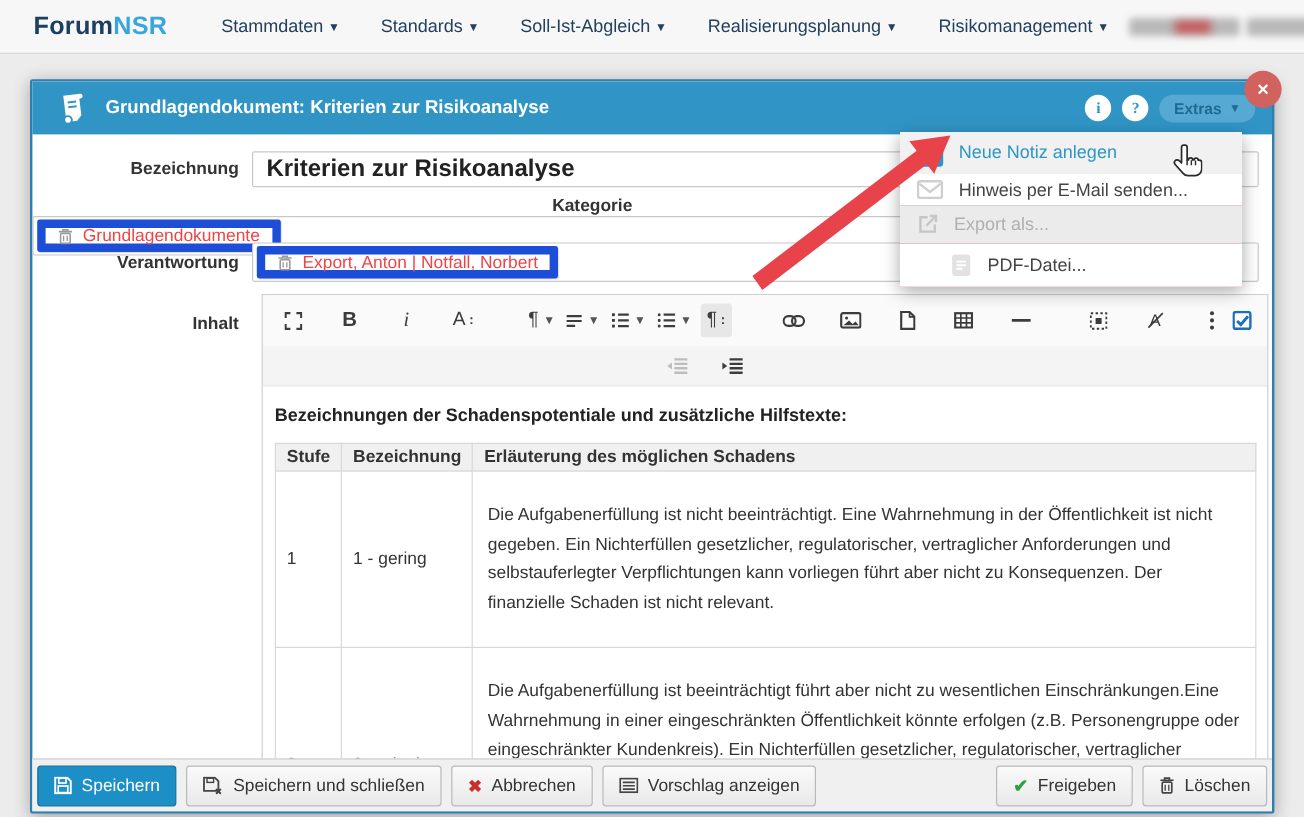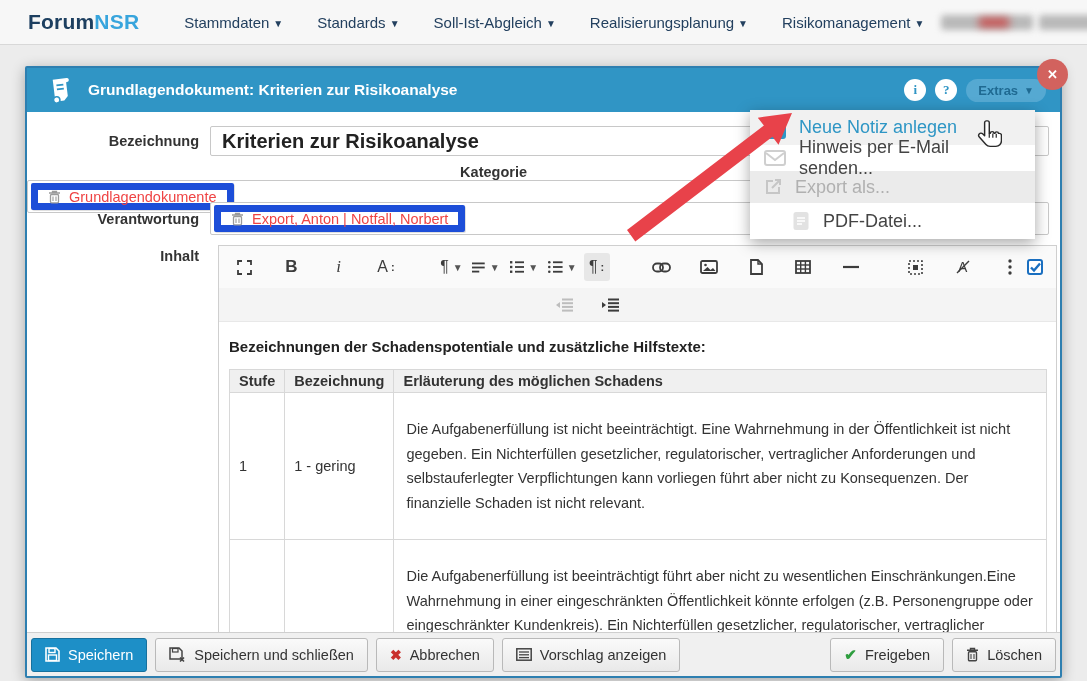--- a/index.html
+++ b/index.html
@@ -58,21 +58,21 @@
     display:flex; align-items:center; justify-content:center; cursor:pointer; z-index:5;
   }
   
   .form-row { position:absolute; left:0; display:flex; }
   .form-label {
     width:183px; text-align:right; font-weight:bold; font-size:14.5px; color:#333; padding-right:11px;
   }
   .row-bez { top:58px; }
   .row-kat { top:96px;flex-direction:column; }
   .row-ver { top:134px; }
-  .row-inh { top:180px; }
+  .row-inh { top:194px; }
   .field-box {
     width:839px; background:#fff; border:1px solid #c8c8c8; border-radius:2px;
   }
   .text-input {
     height:30px; font-weight:bold; font-size:20px; color:#222; padding:0 11px;
     display:flex; align-items:center;
   }
   .chip-box { height:33px; display:flex; align-items:center; padding:0 3px; }
   .chip {
     display:flex; align-items:center; gap:8px; border:7px solid #1d4ed8; border-radius:2px;
@@ -121,21 +121,21 @@
     border:1px solid #b9b9b9; border-radius:3px; font-size:14.5px; color:#333;
     background:linear-gradient(#fafafa,#e9e9e9); cursor:pointer; white-space:nowrap;
   }
   .btn-primary { background:var(--save-blue); border-color:#16719e; color:#fff; }
   .x-red { color:#c9302c; font-weight:bold; font-size:14px; }
   .check-green { color:#2e9e3f; font-weight:bold; font-size:15px; }
   .footer-right { margin-left:auto; display:flex; gap:8px; }
   
   .ctx-menu {
     position:absolute; left:750px; top:110px; width:285px; background:#be185d;
-    box-shadow:0 4px 14px rgba(0,0,0,.35); z-index:20; font-size:18px;
+    box-shadow:0 4px 14px rgba(0,0,0,.35); z-index:20; font-size:15px;
   }
   .ctx-item { display:flex; align-items:center; gap:13px; padding:0 14px; cursor:pointer; }
   .ctx-item.i1 { height:35px; background:#f1f1f1; color:var(--accent-blue); }
   .ctx-item.i2 { height:26px; background:#fff; color:#444; }
   .ctx-item.i3 { height:32px; background:#ebebeb; color:#b0b0b0; }
   .ctx-item.i4 { height:36px; background:#fff; color:#444; padding-left:42px; }
   .note-icon-box {
     width:22px; height:22px; border-radius:3px; background:var(--accent-blue);
     display:flex; align-items:center; justify-content:center; flex:0 0 auto;
   }

